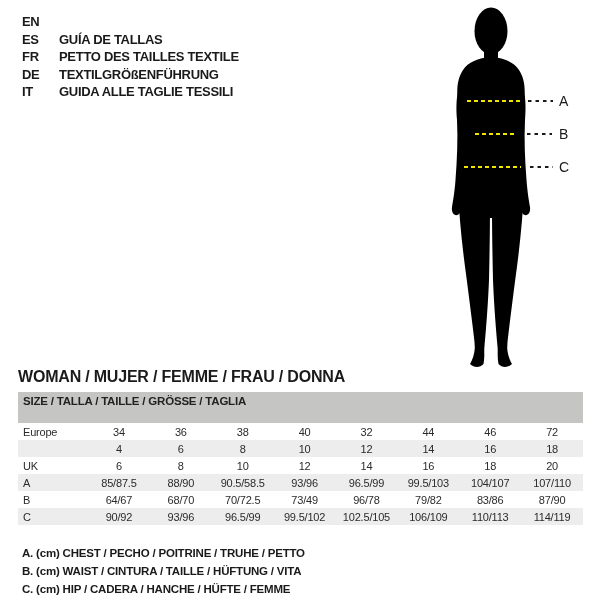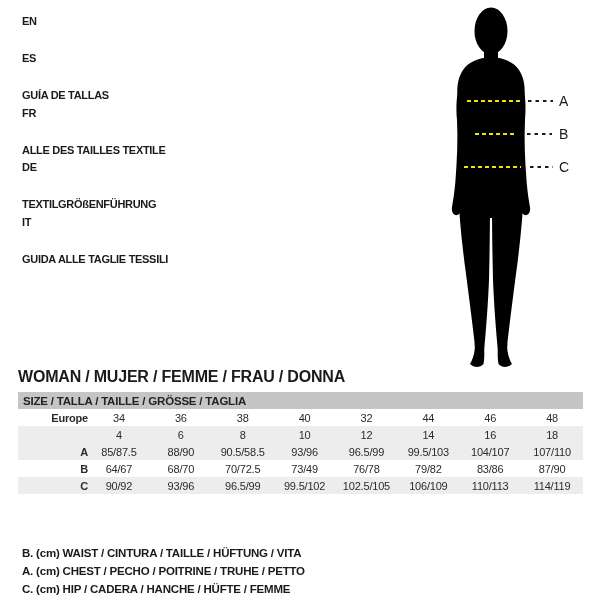--- a/index.html
+++ b/index.html
@@ -2,62 +2,62 @@
 <html style="--header-bg: #c5c6c4; --stripe-bg: #ededed;"><head>
 <meta charset="utf-8">
 <style>
   html,body{margin:0;padding:0;background:#fff;}
   .page{
     position:relative;width:600px;height:600px;background:#ffffff;overflow:hidden;
     font-family:"Liberation Sans",sans-serif;color:#1a1a1a;
   }
   
   .lang-block{position:absolute;left:22px;top:13px;}
-  .lang-row{display:flex;line-height:17.6px;font-weight:bold;font-size:11px;letter-spacing:-0.3px;flex-direction:column;}
+  .lang-row{display:flex;line-height:17.6px;font-weight:bold;font-size:13px;letter-spacing:-0.3px;}
   .lang-code{width:37px;flex:0 0 37px;}
   
   .figure-wrap{position:absolute;left:420px;top:0;width:160px;height:378px;}
   
   .woman-title{position:absolute;left:18px;top:368px;font-weight:bold;font-size:16px;letter-spacing:-0.2px;}
   
   .size-table{
     position:absolute;left:18px;top:392px;width:565px;
     border-collapse:collapse;table-layout:fixed;
   }
   .size-table th.bar{
     background:var(--header-bg,#c5c6c4);
     font-size:11.5px;font-weight:bold;text-align:left;
-    padding:2px 0 2px 5px;height:13px;letter-spacing:-0.2px;color:#222;
+    padding:2px 0 16px 5px;height:13px;letter-spacing:-0.2px;color:#222;
   }
   .size-table tbody th,.size-table tbody td{
     font-size:11px;font-weight:normal;height:17px;padding:0;
     text-align:center;color:#2b2b2b;letter-spacing:-0.2px;white-space:nowrap;
   }
-  .size-table tbody th.rlabel{text-align:right;padding-left:5px;font-weight:bold;}
+  .size-table tbody th.rlabel{text-align:left;padding-left:5px;font-weight:normal;}
   .size-table tr.shaded{background:var(--stripe-bg,#ededed);}
   
   .notes{position:absolute;left:22px;top:544px;}
   .note-line{font-weight:bold;font-size:11.5px;line-height:18.2px;letter-spacing:-0.2px;}
 </style>
 </head>
 <body>
 
 <div class="page">
 
   <div class="lang-block">
     <div class="lang-row">
       <span class="lang-code">EN</span>
     </div>
     <div class="lang-row">
       <span class="lang-code">ES</span>
       <span class="lang-label">GUÍA DE TALLAS</span>
     </div>
     <div class="lang-row">
       <span class="lang-code">FR</span>
-      <span class="lang-label">ALLE DES TAILLES TEXTILE</span>
+      <span class="lang-label">PETTO DES TAILLES TEXTILE</span>
     </div>
     <div class="lang-row">
       <span class="lang-code">DE</span>
       <span class="lang-label">TEXTILGRÖßENFÜHRUNG</span>
     </div>
     <div class="lang-row">
       <span class="lang-code">IT</span>
       <span class="lang-label">GUIDA ALLE TAGLIE TESSILI</span>
     </div>
   </div>
@@ -131,68 +131,79 @@
     <tbody id="size-table-body">
         <tr>
       <th class="rlabel">Europe</th>
       <td>34</td>
       <td>36</td>
       <td>38</td>
       <td>40</td>
       <td>32</td>
       <td>44</td>
       <td>46</td>
-      <td>48</td>
+      <td>72</td>
     </tr>
         <tr class="shaded">
       <th class="rlabel"></th>
       <td>4</td>
       <td>6</td>
       <td>8</td>
       <td>10</td>
       <td>12</td>
       <td>14</td>
       <td>16</td>
       <td>18</td>
     </tr>
+        <tr>
+      <th class="rlabel">UK</th>
+      <td>6</td>
+      <td>8</td>
+      <td>10</td>
+      <td>12</td>
+      <td>14</td>
+      <td>16</td>
+      <td>18</td>
+      <td>20</td>
+    </tr>
         <tr class="shaded">
       <th class="rlabel">A</th>
       <td>85/87.5</td>
       <td>88/90</td>
       <td>90.5/58.5</td>
       <td>93/96</td>
       <td>96.5/99</td>
       <td>99.5/103</td>
       <td>104/107</td>
       <td>107/110</td>
     </tr>
         <tr>
       <th class="rlabel">B</th>
       <td>64/67</td>
       <td>68/70</td>
       <td>70/72.5</td>
       <td>73/49</td>
-      <td>76/78</td>
+      <td>96/78</td>
       <td>79/82</td>
       <td>83/86</td>
       <td>87/90</td>
     </tr>
         <tr class="shaded">
       <th class="rlabel">C</th>
       <td>90/92</td>
       <td>93/96</td>
       <td>96.5/99</td>
       <td>99.5/102</td>
       <td>102.5/105</td>
       <td>106/109</td>
       <td>110/113</td>
       <td>114/119</td>
     </tr>
       </tbody>
   </table>
 
   <div class="notes">
+    <div class="note-line">A. (cm) CHEST / PECHO / POITRINE / TRUHE / PETTO</div>
     <div class="note-line">B. (cm) WAIST / CINTURA / TAILLE / HÜFTUNG / VITA</div>
-    <div class="note-line">A. (cm) CHEST / PECHO / POITRINE / TRUHE / PETTO</div>
     <div class="note-line">C. (cm) HIP / CADERA / HANCHE / HÜFTE / FEMME</div>
   </div>
 
 </div>
 
 </body></html>

